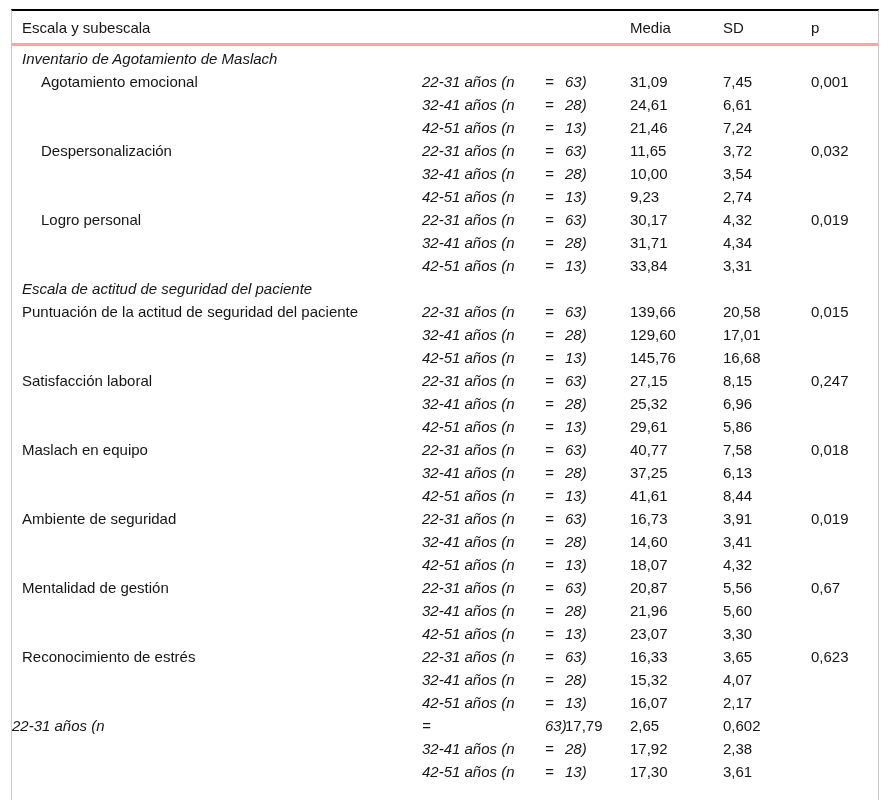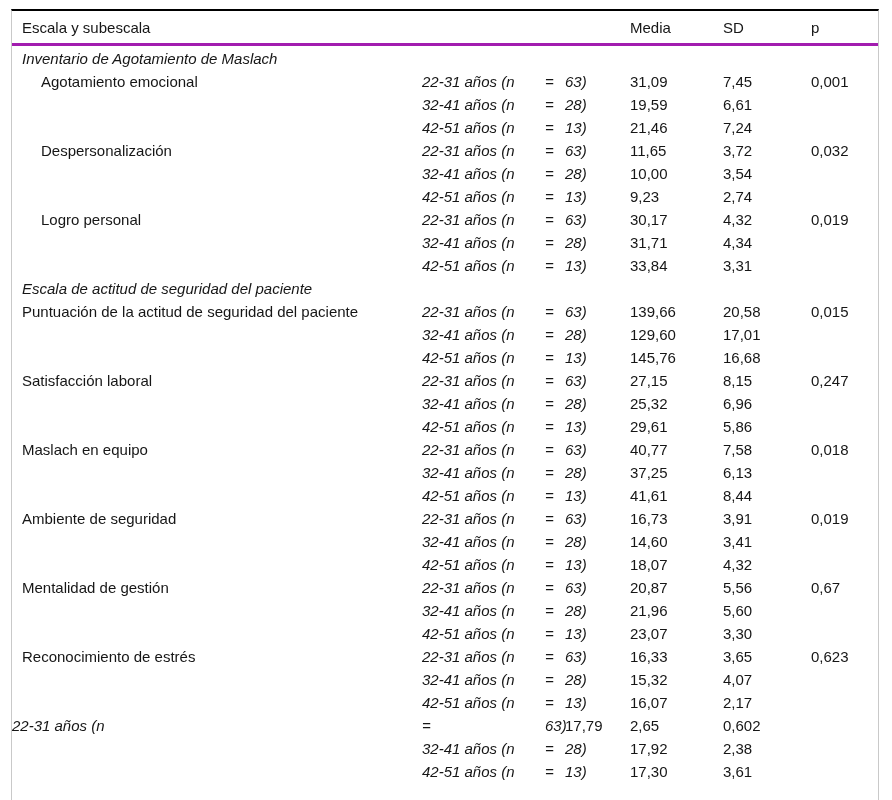--- a/index.html
+++ b/index.html
@@ -31,21 +31,21 @@
     background: #ffffff;
   }
   .grid-row {
     display: grid;
     grid-template-columns: 410px 123px 20px 65px 93px 88px 1fr;
     align-items: center;
     white-space: nowrap;
   }
   .header-row {
     height: 32px;
-    border-bottom: 3px solid #a21caf;
+    border-bottom: 3px solid #fca5a5;
   }
   .body-row {
     height: 23px;
   }
   .body {
     padding-top: 1px;
     padding-bottom: 18px;
   }
   .cell-label {
     padding-left: 10px;
@@ -95,21 +95,21 @@
     <div class="cell-n">63)</div>
     <div class="cell-media">31,09</div>
     <div class="cell-sd">7,45</div>
     <div class="cell-p">0,001</div>
   </div>
         <div class="grid-row body-row">
     <div class="cell-label"></div>
     <div class="cell-age">32-41 años (n</div>
     <div class="cell-eq">=</div>
     <div class="cell-n">28)</div>
-    <div class="cell-media">19,59</div>
+    <div class="cell-media">24,61</div>
     <div class="cell-sd">6,61</div>
     <div class="cell-p"></div>
   </div>
         <div class="grid-row body-row">
     <div class="cell-label"></div>
     <div class="cell-age">42-51 años (n</div>
     <div class="cell-eq">=</div>
     <div class="cell-n">13)</div>
     <div class="cell-media">21,46</div>
     <div class="cell-sd">7,24</div>

